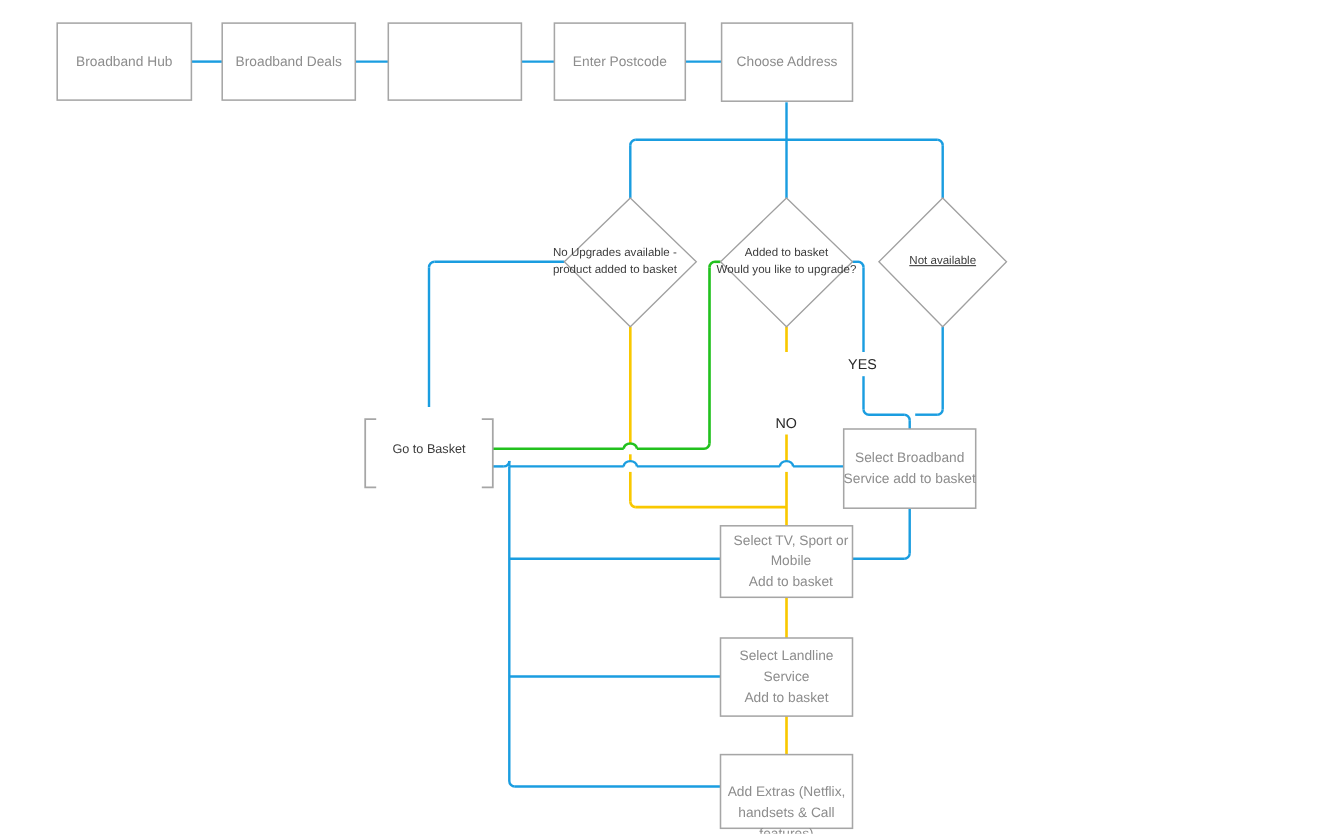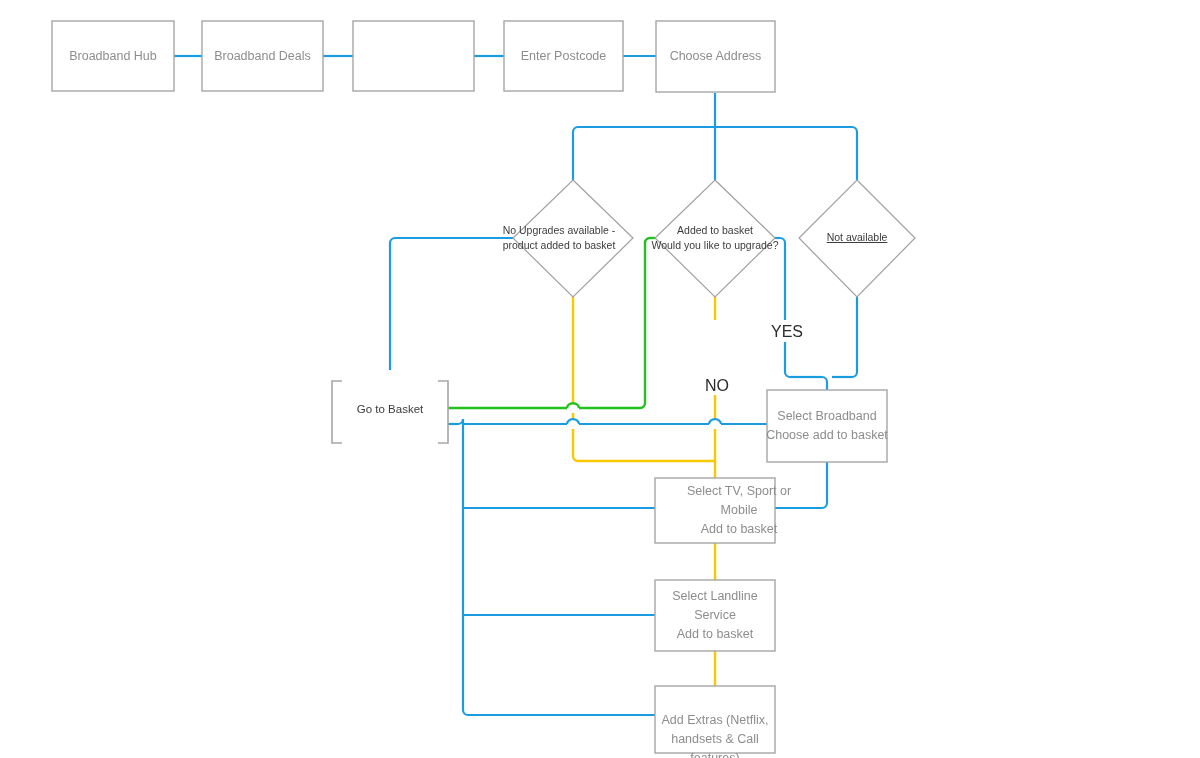--- a/index.html
+++ b/index.html
@@ -49,21 +49,21 @@
     color: #3c3c3c;
     font-size: 10.5px;
     line-height: 1.45;
     font-family: "Liberation Sans", sans-serif;
     pointer-events: none;
     white-space: pre-line;
   }
   .edge-label {
     position: absolute;
     color: #2b2b2b;
-    font-size: 16px;
+    font-size: 13px;
     font-family: "Liberation Sans", sans-serif;
     pointer-events: none;
   }
   .group-label {
     position: absolute;
     color: #3c3c3c;
     font-size: 11.5px;
     font-family: "Liberation Sans", sans-serif;
     text-align: center;
     pointer-events: none;
@@ -211,23 +211,23 @@
   <div class="node-label" style="left:52px; top:21px; width:122px; height:70px;">Broadband Hub</div>
 
   <div class="node-label" style="left:202px; top:21px; width:121px; height:70px;">Broadband Deals</div>
 
 
   <div class="node-label" style="left:656px; top:21px; width:119px; height:71px;">Choose Address</div>
 
   <div class="node-label" style="left:504px; top:21px; width:119px; height:70px;">Enter Postcode</div>
 
   <div class="node-label" style="left:763px; top:390px; width:128px; height:72px;">Select Broadband
-Choose add to basket</div>
-
-  <div class="node-label" style="left:675px; top:478px; width:128px; height:65px;">Select TV, Sport or
+Service add to basket</div>
+
+  <div class="node-label" style="left:655px; top:478px; width:128px; height:65px;">Select TV, Sport or
 Mobile
 Add to basket</div>
 
   <div class="node-label" style="left:653px; top:580px; width:124px; height:71px;">Select Landline Service
 Add to basket</div>
 
   <div class="node-label" style="left:655px; top:686px; width:120px; height:67px;margin-top:20px;">Add Extras (Netflix,
 handsets &amp; Call
 features)</div>
 

